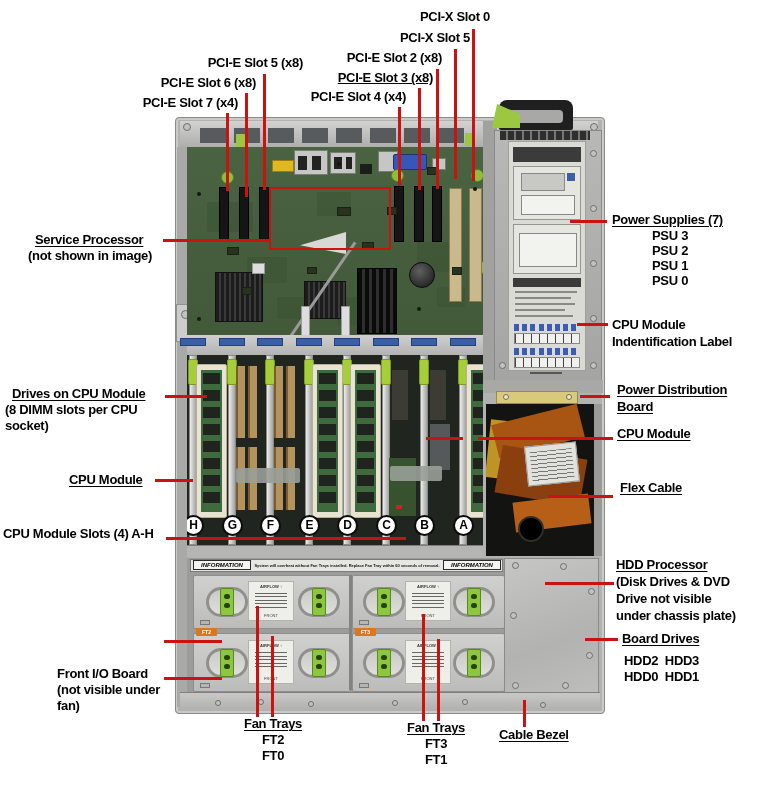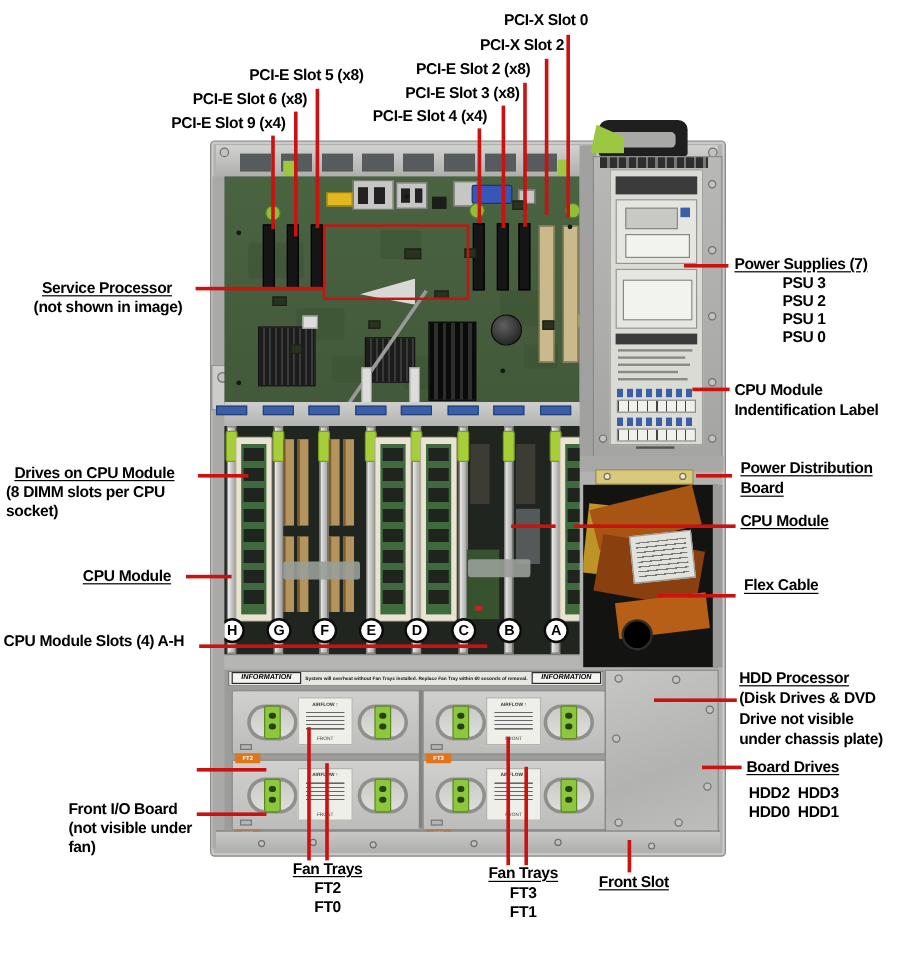--- a/index.html
+++ b/index.html
@@ -400,27 +400,27 @@
   <div class="ld" style="left:545px;top:582px;width:69px;height:3px;"></div>
   <div class="ld" style="left:585px;top:638px;width:33px;height:3px;"></div>
 
   <div class="ld" style="left:256px;top:606px;width:3px;height:111px;"></div>
   <div class="ld" style="left:271px;top:636px;width:3px;height:81px;"></div>
   <div class="ld" style="left:422px;top:614px;width:3px;height:107px;"></div>
   <div class="ld" style="left:437px;top:639px;width:3px;height:82px;"></div>
   <div class="ld" style="left:523px;top:700px;width:3px;height:27px;"></div>
 
   <div class="lbl" style="right:279px;top:9px;">PCI-X Slot 0</div>
-  <div class="lbl" style="right:299px;top:30px;">PCI-X Slot 2</div>
+  <div class="lbl" style="right:299px;top:30px;">PCI-X Slot 5</div>
   <div class="lbl" style="right:327px;top:50px;">PCI-E Slot 2 (x8)</div>
-  <div class="lbl" style="right:336px;top:70px;">PCI-E Slot 3 (x8)</div>
+  <div class="lbl" style="right:336px;top:70px;text-decoration:underline;">PCI-E Slot 3 (x8)</div>
   <div class="lbl" style="right:363px;top:89px;">PCI-E Slot 4 (x4)</div>
   <div class="lbl" style="right:466px;top:55px;">PCI-E Slot 5 (x8)</div>
   <div class="lbl" style="right:513px;top:75px;">PCI-E Slot 6 (x8)</div>
-  <div class="lbl" style="right:531px;top:95px;">PCI-E Slot 9 (x4)</div>
+  <div class="lbl" style="right:531px;top:95px;">PCI-E Slot 7 (x4)</div>
 
   <div class="lbl" style="left:28px;top:232px;">
     <div class="u" style="padding-left:7px;">Service Processor</div>
     <div>(not shown in image)</div>
   </div>
   <div class="lbl" style="left:5px;top:386px;">
     <div class="u" style="padding-left:7px;">Drives on CPU Module</div>
     <div>(8 DIMM slots per CPU</div>
     <div>socket)</div>
   </div>
@@ -477,16 +477,16 @@
     <div class="u">Fan Trays</div>
     <div>FT2</div>
     <div>FT0</div>
   </div>
   <div class="lbl ctr" style="left:394px;top:720px;width:84px;">
     <div class="u">Fan Trays</div>
     <div>FT3</div>
     <div>FT1</div>
   </div>
   <div class="lbl" style="left:499px;top:727px;">
-    <span class="u">Front Slot</span>
+    <span class="u">Cable Bezel</span>
   </div>
 
 </div>
 
 </body></html>

